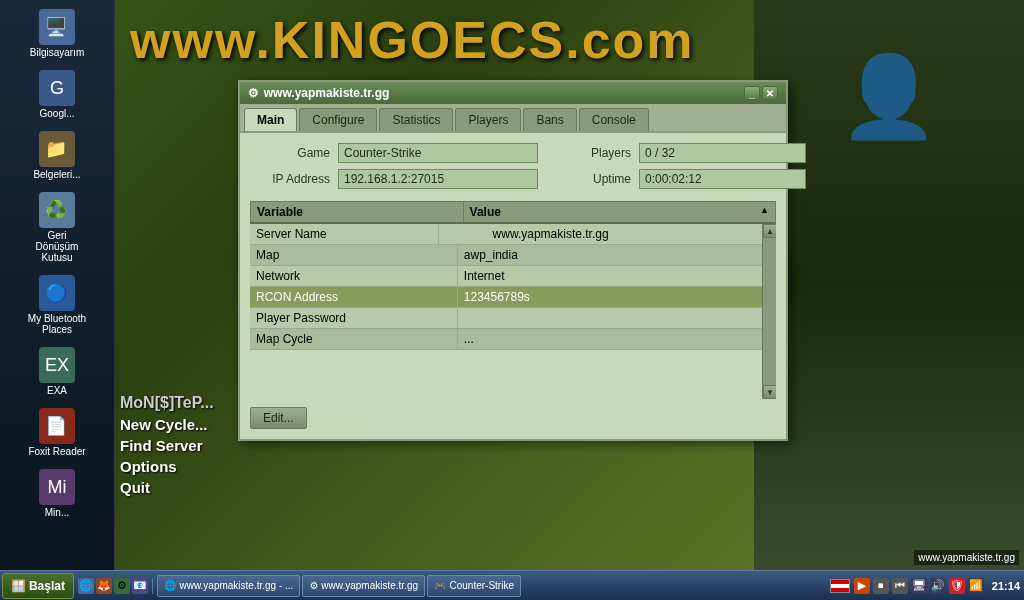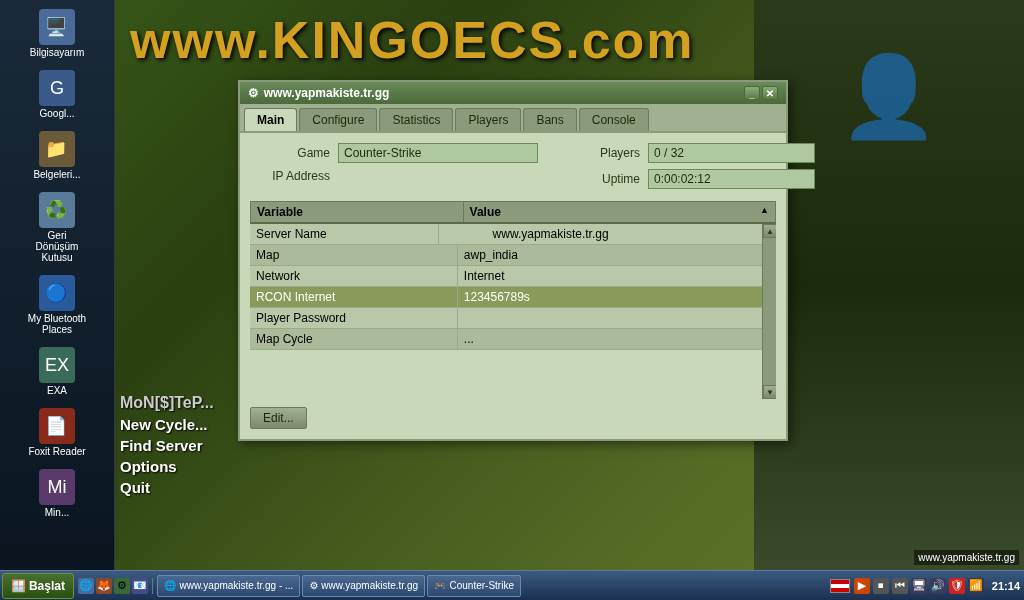--- a/index.html
+++ b/index.html
@@ -474,29 +474,30 @@
       <div class="tab active">Main</div>
       <div class="tab">Configure</div>
       <div class="tab">Statistics</div>
       <div class="tab">Players</div>
       <div class="tab">Bans</div>
       <div class="tab">Console</div>
     </div>
 
     <div class="dialog-body">
       
-      <div style="display:flex; gap:22px; margin-bottom:6px;">
+      <div style="display:flex; gap:13px; margin-bottom:6px;align-items:flex-end;">
 
         <div style="flex:1;">
           <div class="info-row">
             <span class="info-label">Game</span>
             <input class="info-input wide" type="text" readonly="" value="Counter-Strike" style="">
           </div>
           <div class="info-row">
             <span class="info-label">IP Address</span>
+            <input class="info-input wide" type="text" value="192.168.1.2:27015" style="">
           </div>
         </div>
 
         <div style="flex:1;">
           <div class="info-row">
             <span class="info-label">Players</span>
             <input class="info-input" type="text" readonly="" style="min-width: 100px;" value="0 / 32">
           </div>
           <div class="info-row">
             <span class="info-label">Uptime</span>
@@ -528,21 +529,21 @@
               <div class="col-var">Map</div>
               <div class="col-val">awp_india</div>
             </div>
 
             <div class="var-row" style="padding-right:14px;">
               <div class="col-var">Network</div>
               <div class="col-val">Internet</div>
             </div>
 
             <div class="var-row selected" style="padding-right:14px;">
-              <div class="col-var">RCON Internet</div>
+              <div class="col-var">RCON Address</div>
               <div class="col-val">123456789s</div>
             </div>
 
             <div class="var-row" style="padding-right:14px;">
               <div class="col-var">Player Password</div>
               <div class="col-val"></div>
             </div>
 
             <div class="var-row" style="padding-right:14px;">
               <div class="col-var">Map Cycle</div>

